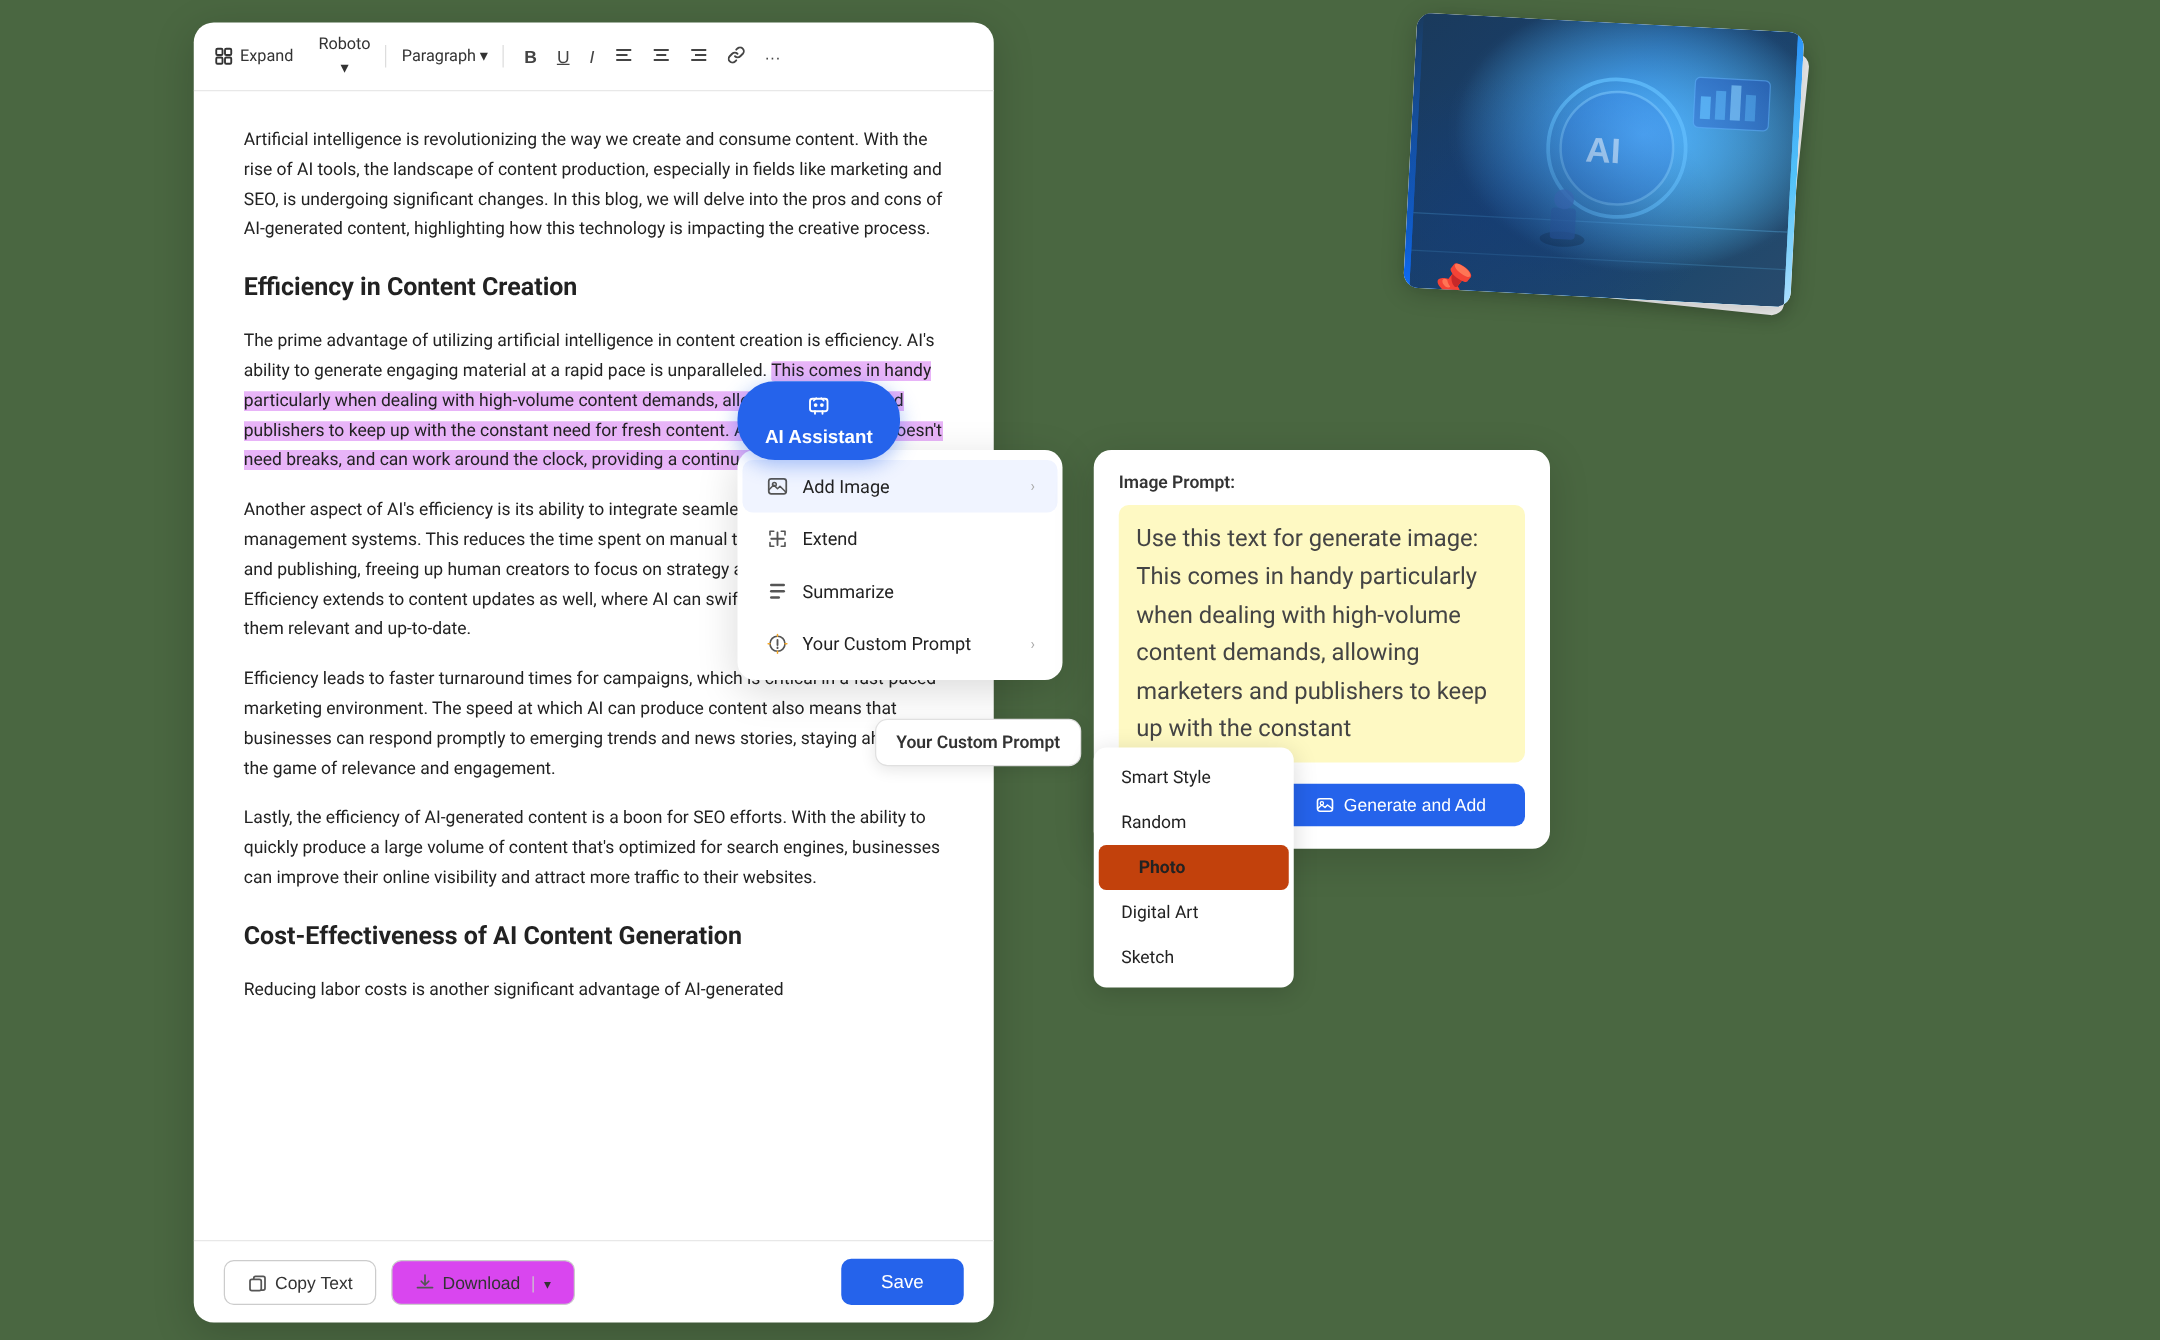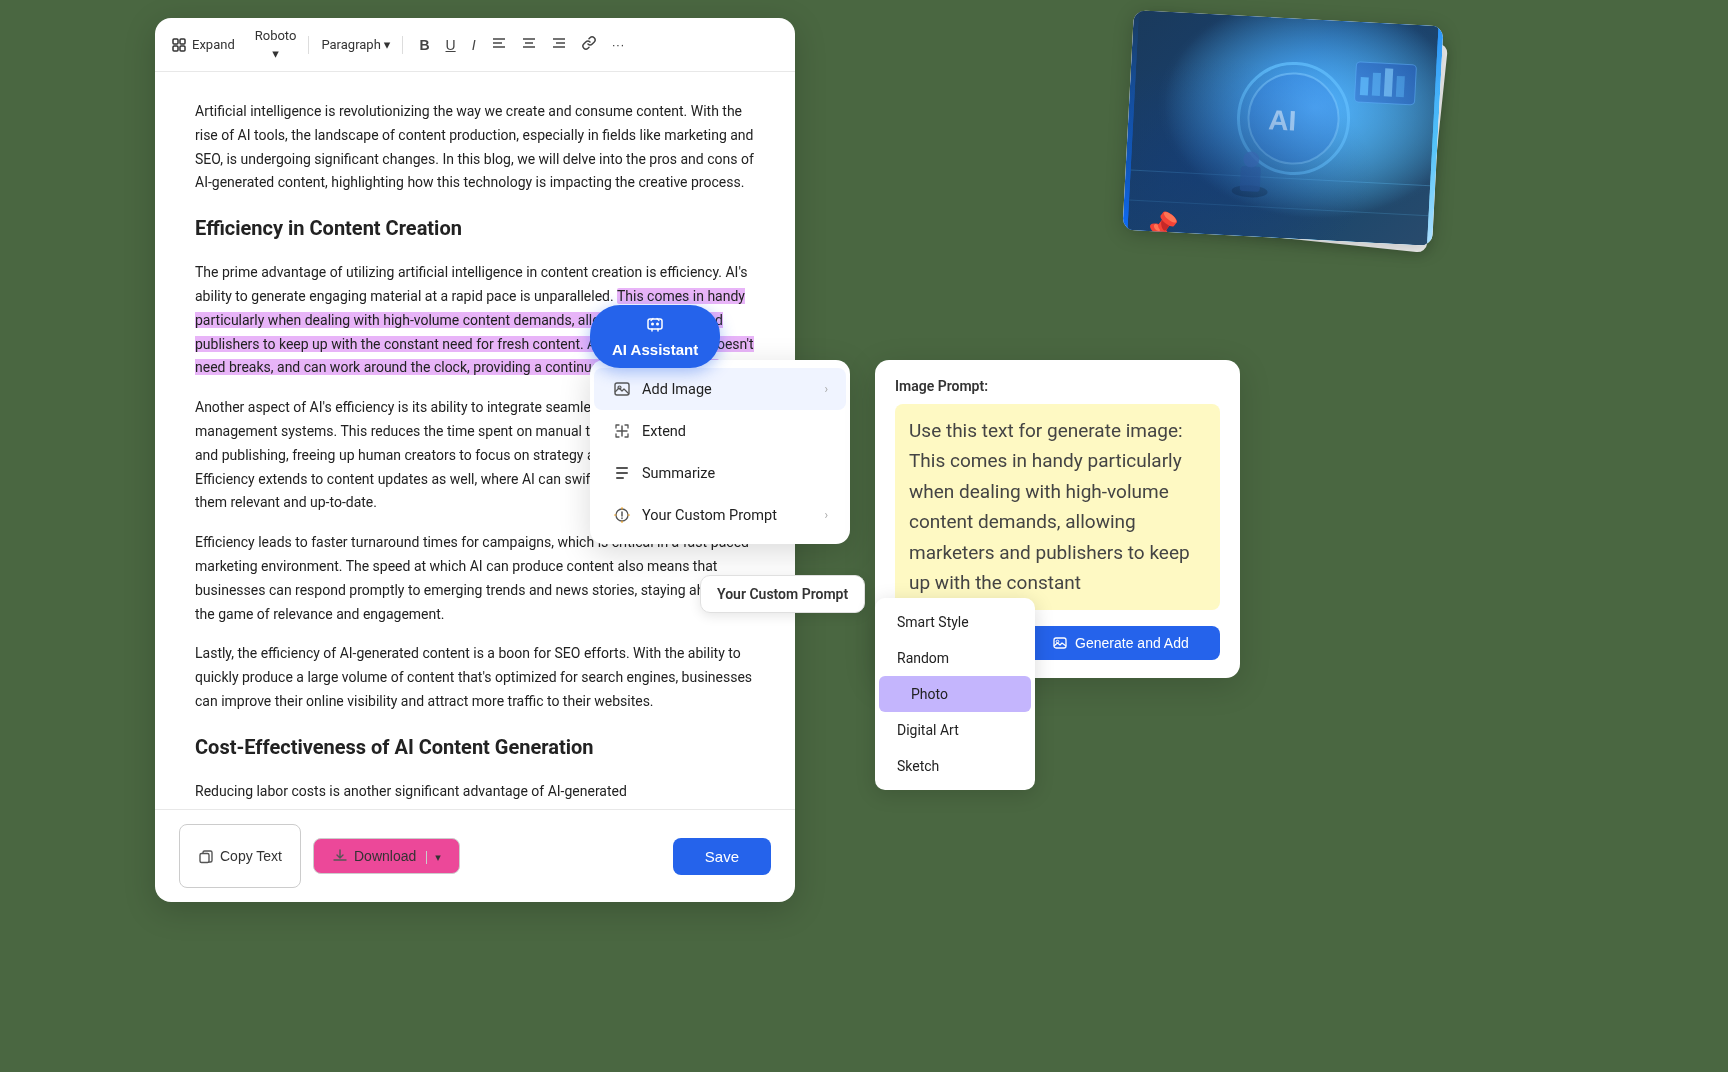--- a/index.html
+++ b/index.html
@@ -11,21 +11,21 @@
       overflow: hidden;
       position: relative;
     }
 
     
     .editor-panel {
       position: absolute;
       top: 18px;
       left: 155px;
       width: 640px;
-      height: 884px;
+      height: 1040px;
       background: #fff;
       border-radius: 16px;
       box-shadow: 0 8px 32px rgba(0,0,0,0.18);
       display: flex;
       flex-direction: column;
       overflow: hidden;
     }
 
     .editor-toolbar {
       display: flex;
@@ -114,31 +114,31 @@
       flex-shrink: 0;
     }
 
     .btn-copy-text {
       display: flex;
       align-items: center;
       gap: 6px;
       background: #fff;
       border: 1.5px solid #ccc;
       border-radius: 8px;
-      padding: 23px 18px;
+      padding: 9px 18px;
       font-size: 14px;
       color: #333;
       cursor: pointer;
     }
 
     .btn-download {
       display: flex;
       align-items: flex-end;
       gap: 6px;
-      background: #ec4899;
+      background: #d946ef;
       border: 1.5px solid #ccc;
       border-radius: 8px;
       padding: 9px 18px;
       font-size: 14px;
       color: #333;
       cursor: pointer;
     }
 
     .btn-save {
       margin-left: auto;
@@ -348,21 +348,21 @@
     }
 
     .style-dropdown-item {
       padding: 10px 18px;
       font-size: 14px;
       color: #222;
       cursor: pointer;
       border-radius: 6px;
       margin: 0 4px;
     }
-    .style-dropdown-item.active { background: #c4b5fd; font-weight: 400; padding-left: 32px; }
+    .style-dropdown-item.active { background: #c2410c; font-weight: 700; padding-left: 32px; }
 
     
     .custom-prompt-tooltip {
       position: absolute;
       top: 575px;
       left: 700px;
       background: #fff;
       border: 1.5px solid #e0e0e0;
       border-radius: 10px;
       padding: 10px 16px;

